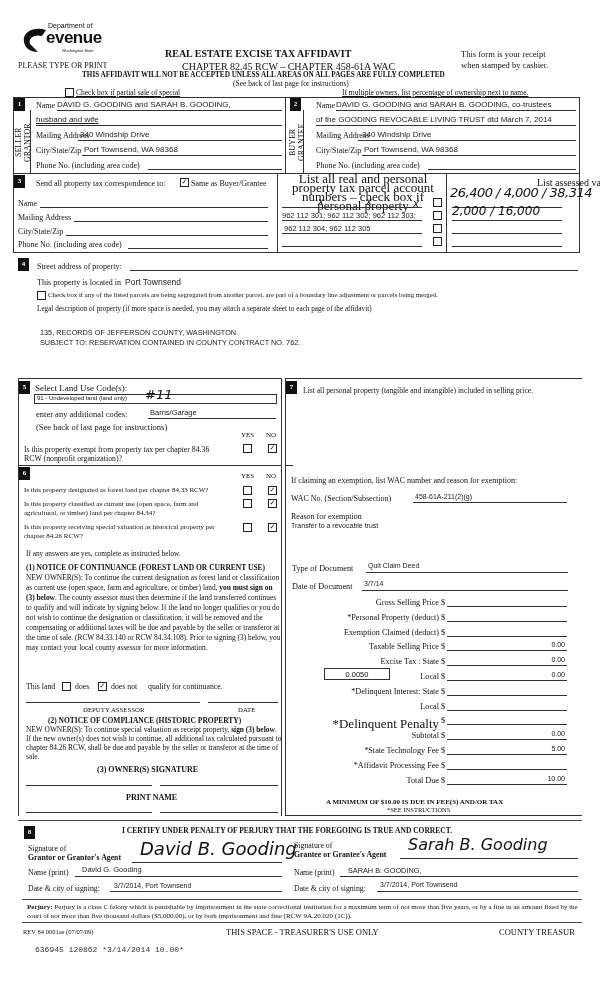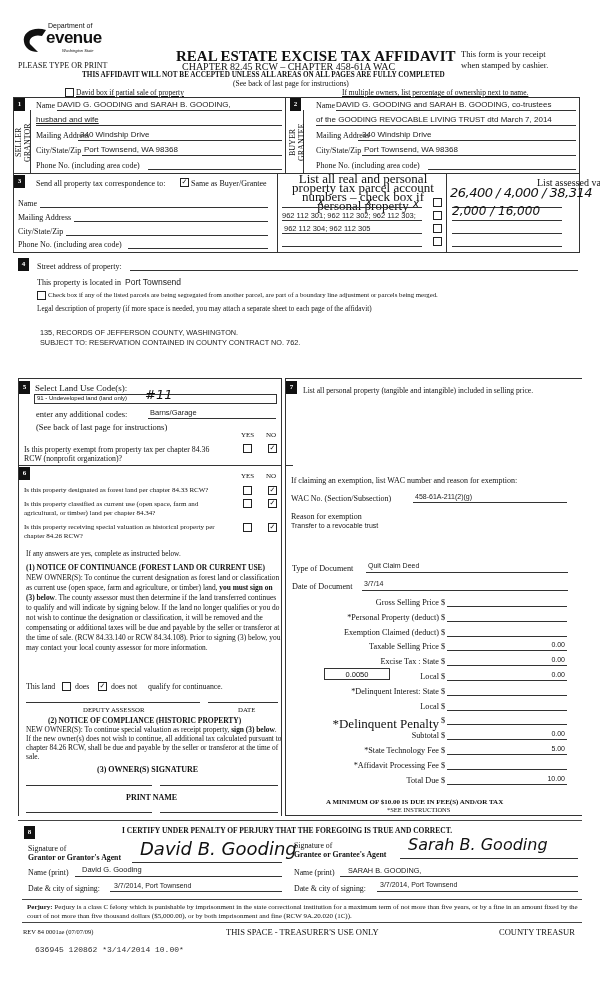--- a/index.html
+++ b/index.html
@@ -24,29 +24,29 @@
 
 <div class="abs" style="left:20px;top:22px;width:90px;height:40px;">
   <svg class="abs" style="left:0;top:4px;" width="30" height="28" viewBox="0 0 30 28">
     <path d="M26 4 C14 0 2 6 4 16 C5 22 10 26 18 26 L10 18 C8 12 14 8 22 10 Z" fill="#111"></path>
   </svg>
   <span class="abs sans" style="left:28px;top:0;font-size:7px;">Department of</span>
   <span class="abs sans" style="left:26px;top:6px;font-size:17px;font-weight:bold;letter-spacing:-0.5px;">evenue</span>
   <span class="abs sans" style="left:42px;top:26px;font-size:4px;font-style:italic;">Washington State</span>
 </div>
 <span class="lbl" style="left:18px;top:61px;font-size:8px;">PLEASE TYPE OR PRINT</span>
-<span class="lbl bold" style="left:176px;top:48px;font-size:15px;">REAL ESTATE EXCISE TAX AFFIDAVIT</span>
+<span class="lbl bold" style="left:165px;top:48px;font-size:10px;">REAL ESTATE EXCISE TAX AFFIDAVIT</span>
 <span class="lbl" style="left:182px;top:61px;font-size:10px;">CHAPTER 82.45 RCW – CHAPTER 458-61A WAC</span>
 <span class="lbl bold" style="left:82px;top:71px;font-size:7.2px;">THIS AFFIDAVIT WILL NOT BE ACCEPTED UNLESS ALL AREAS ON ALL PAGES ARE FULLY COMPLETED</span>
 <span class="lbl" style="left:233px;top:79px;font-size:7.5px;">(See back of last page for instructions)</span>
 <span class="lbl" style="left:461px;top:49px;font-size:8.5px;">This form is your receipt</span>
 <span class="lbl" style="left:461px;top:60px;font-size:8.5px;">when stamped by cashier.</span>
 
 <span class="cb" style="left:65px;top:88px;"></span>
-<span class="lbl" style="left:76px;top:88px;font-size:7.5px;text-decoration:underline;">David box if partial sale of property</span>
+<span class="lbl" style="left:76px;top:88px;font-size:7.5px;text-decoration:underline;">Check box if partial sale of special</span>
 <span class="lbl" style="left:342px;top:88px;font-size:7.5px;text-decoration:underline;">If multiple owners, list percentage of ownership next to name.</span>
 
 <div class="box" style="left:13px;top:97px;width:273px;height:76px;border-width:1px 1px 0 1px;"></div>
 <div class="box" style="left:286px;top:97px;width:294px;height:76px;border-width:1px 1px 0 0;"></div>
 <div class="abs" style="left:30px;top:110px;width:1px;height:63px;background:#333;"></div>
 <div class="abs" style="left:303px;top:110px;width:1px;height:63px;background:#333;"></div>
 
 <span class="num" style="left:14px;top:98px;">1</span>
 <div class="vert" style="left:14px;top:115px;height:55px;width:16px;">
   <span>SELLER</span><br><span>GRANTOR</span>

